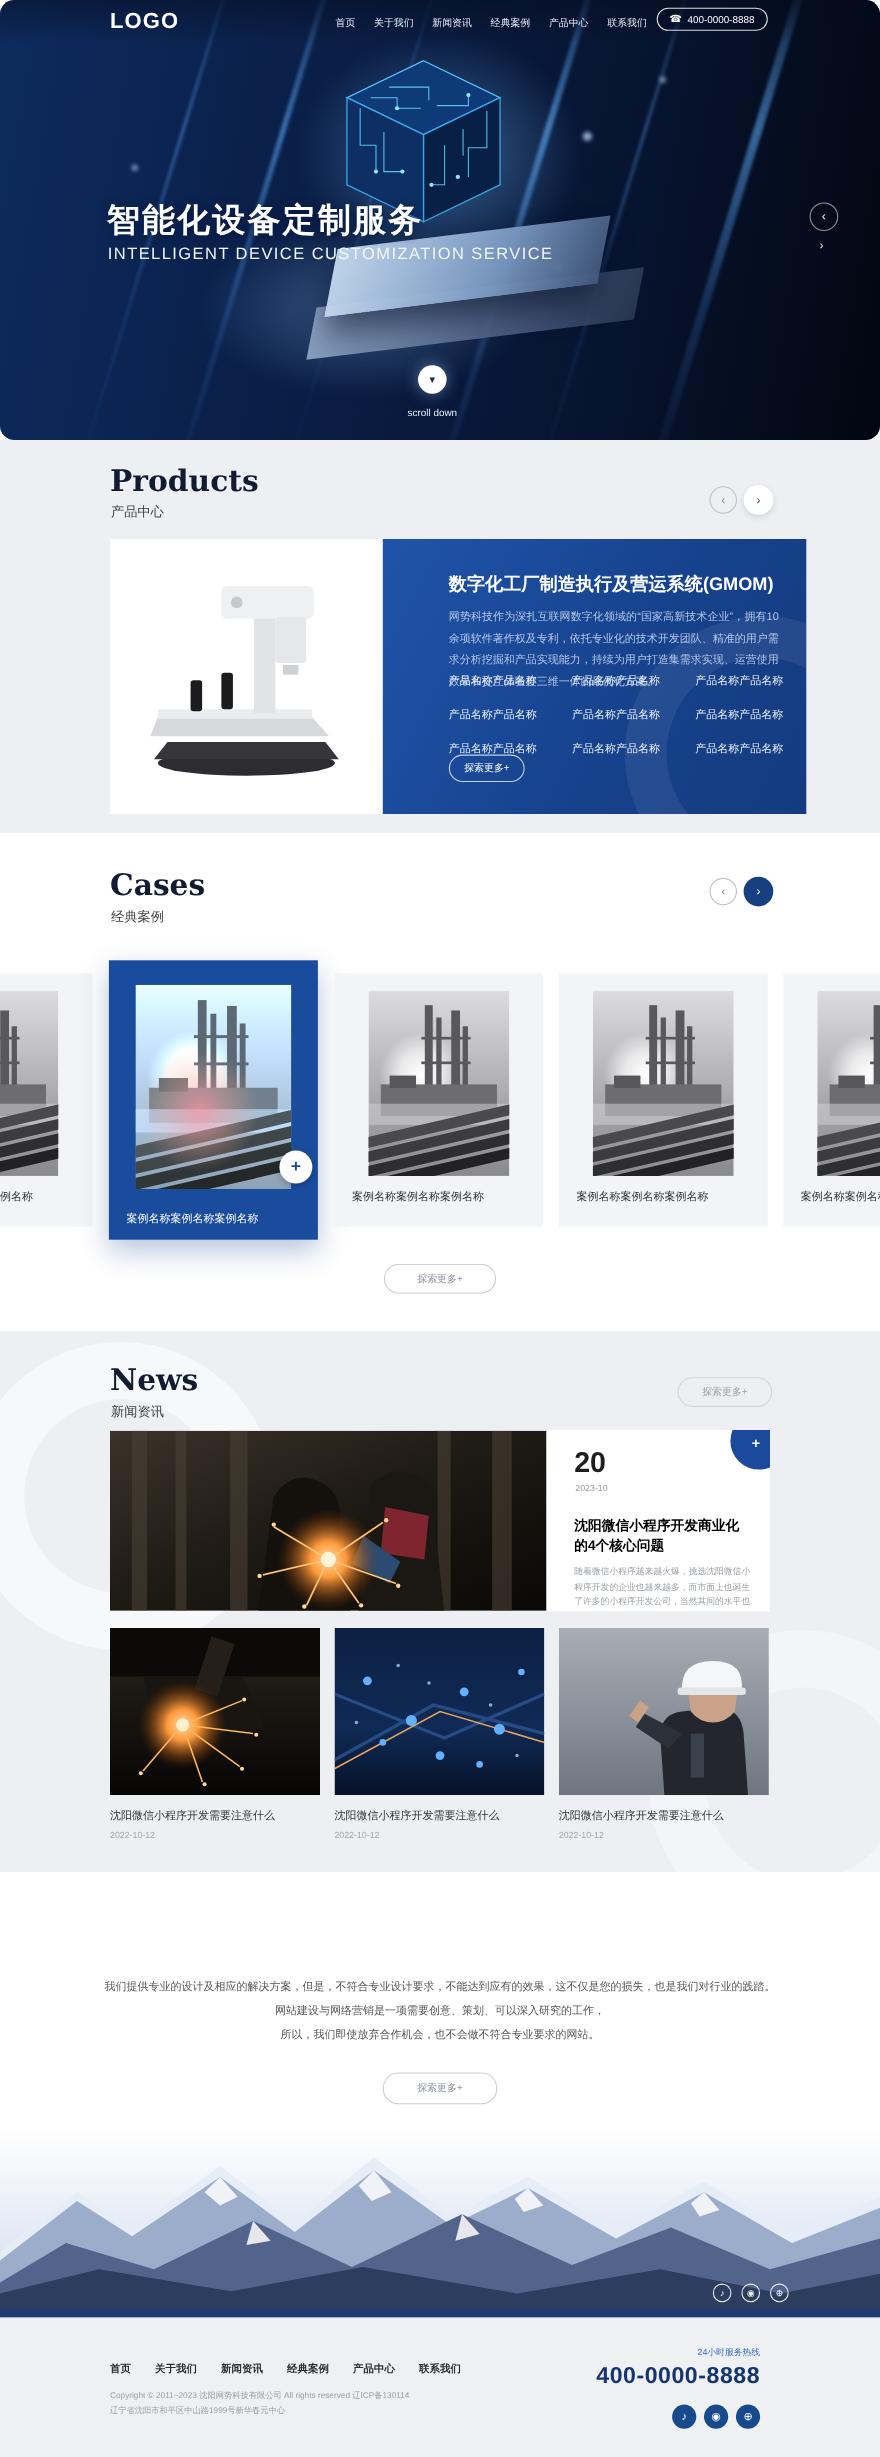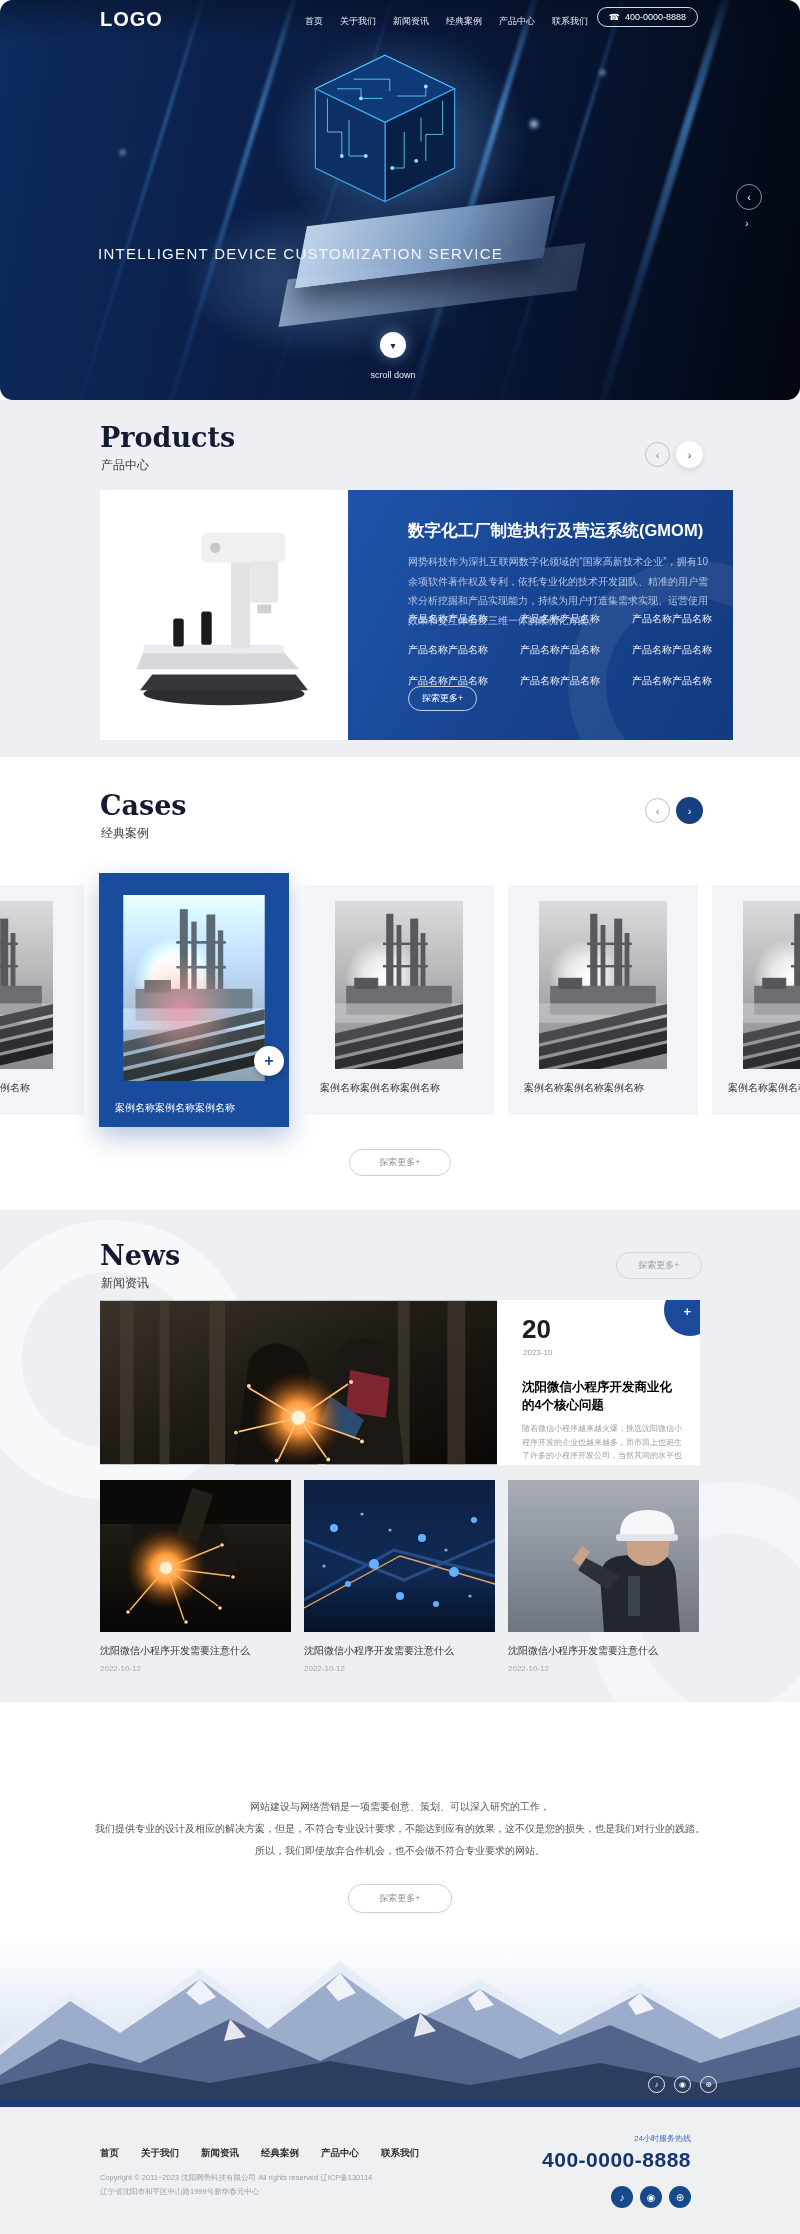--- a/index.html
+++ b/index.html
@@ -14,21 +14,21 @@
   .glow { position:absolute; border-radius:50%; filter:blur(6px); }
   .bokeh { position:absolute; border-radius:50%; background:rgba(190,220,255,.8); filter:blur(2px); }
   .platform { position:absolute; left:300px; top:212px; width:250px; height:60px; background:linear-gradient(105deg,#c8dcf2,#7d9cc4 60%,#41577c); transform:rotate(-7deg) skewX(-18deg); box-shadow:0 16px 28px rgba(0,10,30,.6); opacity:.95; }
   .platform2 { position:absolute; left:282px; top:262px; width:300px; height:46px; background:linear-gradient(105deg,#9fb6d4,#55688c 60%,#2b3a57); transform:rotate(-7deg) skewX(-18deg); opacity:.85; }
   .topbar { position:absolute; left:0; top:0; width:800px; height:40px; background:linear-gradient(to bottom,rgba(4,10,26,.45),transparent); }
   .logo { position:absolute; left:100px; top:8px; color:#fff; font-size:20px; font-weight:bold; letter-spacing:1px; }
   .nav { position:absolute; right:212px; top:15px; display:flex; gap:17px; }
   .nav span { color:#e8eefb; font-size:9px; cursor:pointer; white-space:nowrap; }
   .phone-pill { position:absolute; right:102px; top:7px; display:flex; align-items:center; gap:5px; border:1px solid rgba(255,255,255,.85); border-radius:12px; padding:4px 11px; color:#fff; font-size:9px; cursor:pointer; }
   .hero-title { position:absolute; left:97px; top:180px; color:#fff; font-size:30px; font-weight:bold; letter-spacing:2px; text-shadow:0 2px 8px rgba(0,20,60,.7); }
-  .hero-sub { position:absolute; left:98px; top:222px; color:#f2f6fd; font-size:15px; letter-spacing:1.3px;margin-top:23px; }
+  .hero-sub { position:absolute; left:98px; top:222px; color:#f2f6fd; font-size:15px; letter-spacing:1.3px; }
   .hero-prev { position:absolute; left:736px; top:184px; width:26px; height:26px; border:1px solid rgba(255,255,255,.55); border-radius:50%; color:#fff; font-size:11px; display:flex; align-items:center; justify-content:center; cursor:pointer; }
   .hero-next { position:absolute; left:745px; top:217px; color:rgba(255,255,255,.9); font-size:11px; cursor:pointer; }
   .scroll-circle { position:absolute; left:380px; top:332px; width:26px; height:26px; background:#fff; border-radius:50%; display:flex; align-items:center; justify-content:center; color:#122d60; font-size:10px; cursor:pointer; box-shadow:0 0 14px rgba(160,200,255,.5); }
   .scroll-label { position:absolute; left:353px; top:370px; width:80px; text-align:center; color:#e8eefb; font-size:9px; }
 
   
   .h-en { font-family:"DejaVu Serif","Liberation Serif",serif; font-size:27px; font-weight:600; color:#121b31; }
   .h-cn { font-size:12px; color:#3c3c3c; }
   .ring-btn { width:25px; height:25px; border:1px solid #bcc0c8; border-radius:50%; color:#80858f; font-size:11px; display:flex; align-items:center; justify-content:center; cursor:pointer; background:transparent; }
   .circle-btn { width:27px; height:27px; border-radius:50%; display:flex; align-items:center; justify-content:center; font-size:11px; cursor:pointer; }
@@ -347,20 +347,21 @@
         <span>经典案例</span>
         <span>产品中心</span>
         <span>联系我们</span>
       </nav>
       <div class="phone-pill">
         <span>☎</span>
         <span>400-0000-8888</span>
       </div>
     </div>
 
+    <div class="hero-title">智能化设备定制服务</div>
     <div class="hero-sub">INTELLIGENT DEVICE CUSTOMIZATION SERVICE</div>
     <div class="hero-prev">
         <span>‹</span>
       </div>
     <div class="hero-next"><span>›</span></div>
     <div class="scroll-circle">
         <span>▾</span>
       </div>
     <div class="scroll-label">scroll down</div>
   </section>
@@ -500,22 +501,22 @@
             <use href="#sym-worker"></use>
           </svg>
         </div>
       <div class="ntitle">沈阳微信小程序开发需要注意什么</div>
       <div class="ndate">2022-10-12</div>
     </div>
   </section>
 
   <section class="about">
     <div class="about-lines">
+      <div>我们提供专业的设计及相应的解决方案，但是，不符合专业设计要求，不能达到应有的效果，这不仅是您的损失，也是我们对行业的践踏。</div>
       <div>网站建设与网络营销是一项需要创意、策划、可以深入研究的工作，</div>
-      <div>我们提供专业的设计及相应的解决方案，但是，不符合专业设计要求，不能达到应有的效果，这不仅是您的损失，也是我们对行业的践踏。</div>
       <div>所以，我们即使放弃合作机会，也不会做不符合专业要求的网站。</div>
     </div>
     <div class="pill about-pill">探索更多+</div>
     <div class="mountain">
         <svg viewBox="0 0 800 164" preserveAspectRatio="none">
           <use href="#sym-mountain"></use>
         </svg>
       </div>
     <div class="mtn-bar"></div>
     <div class="mtn-social">

